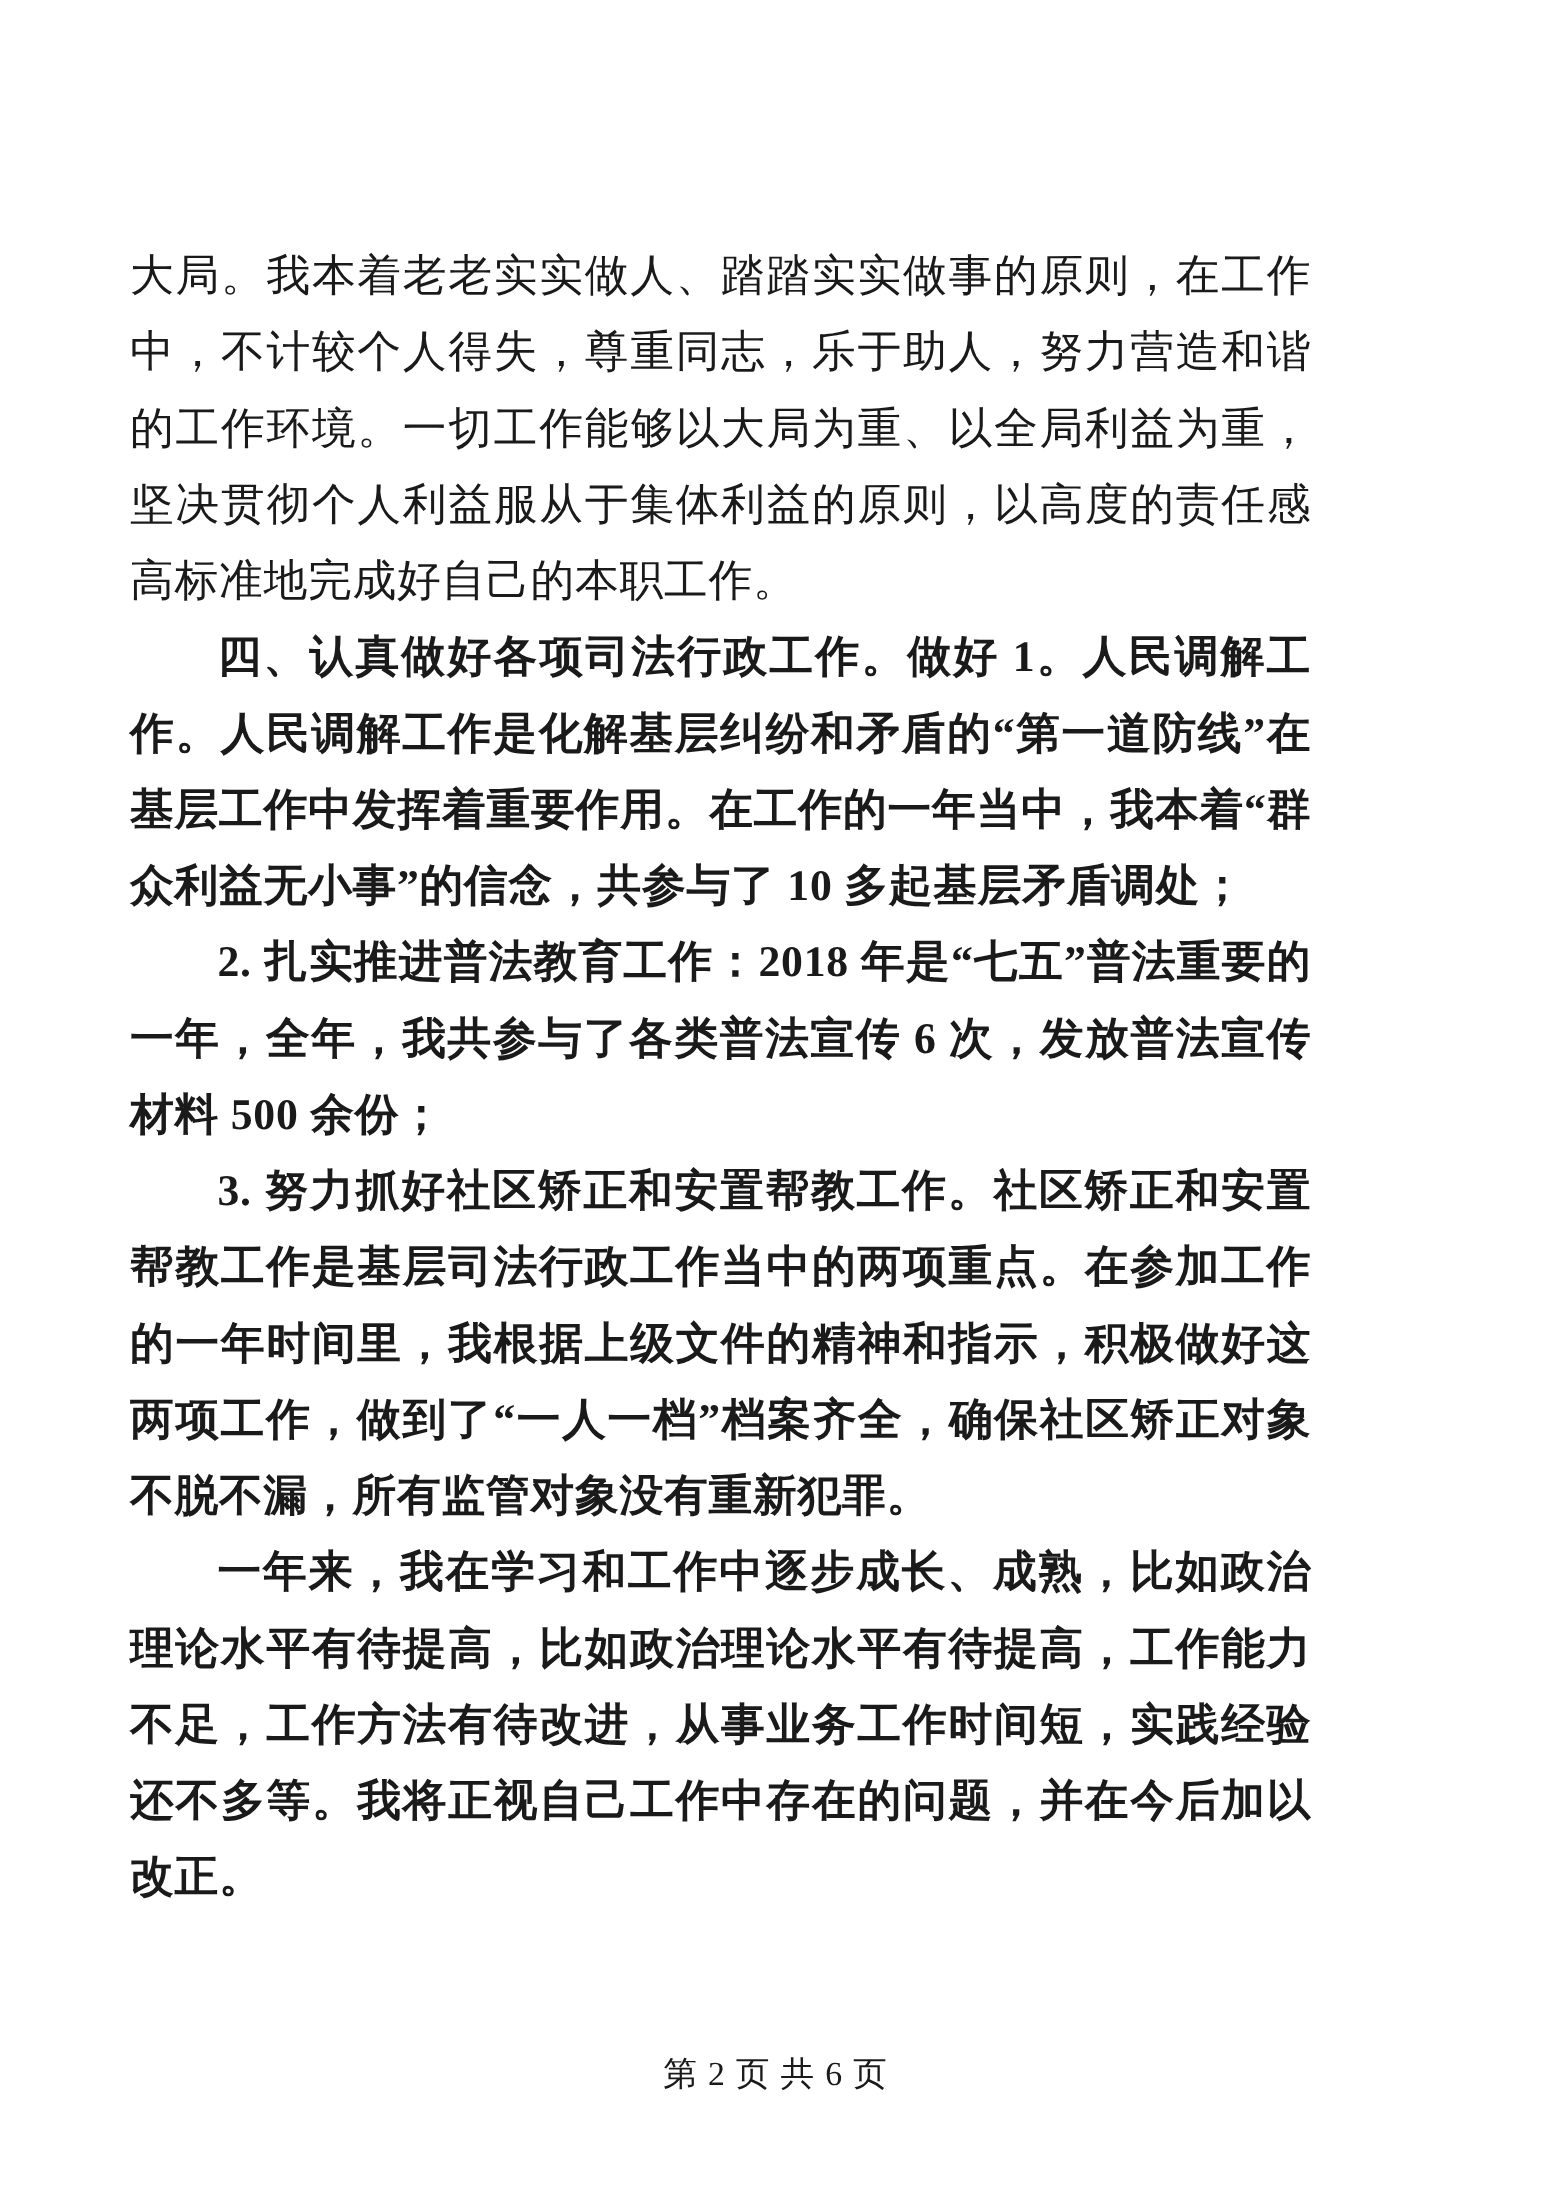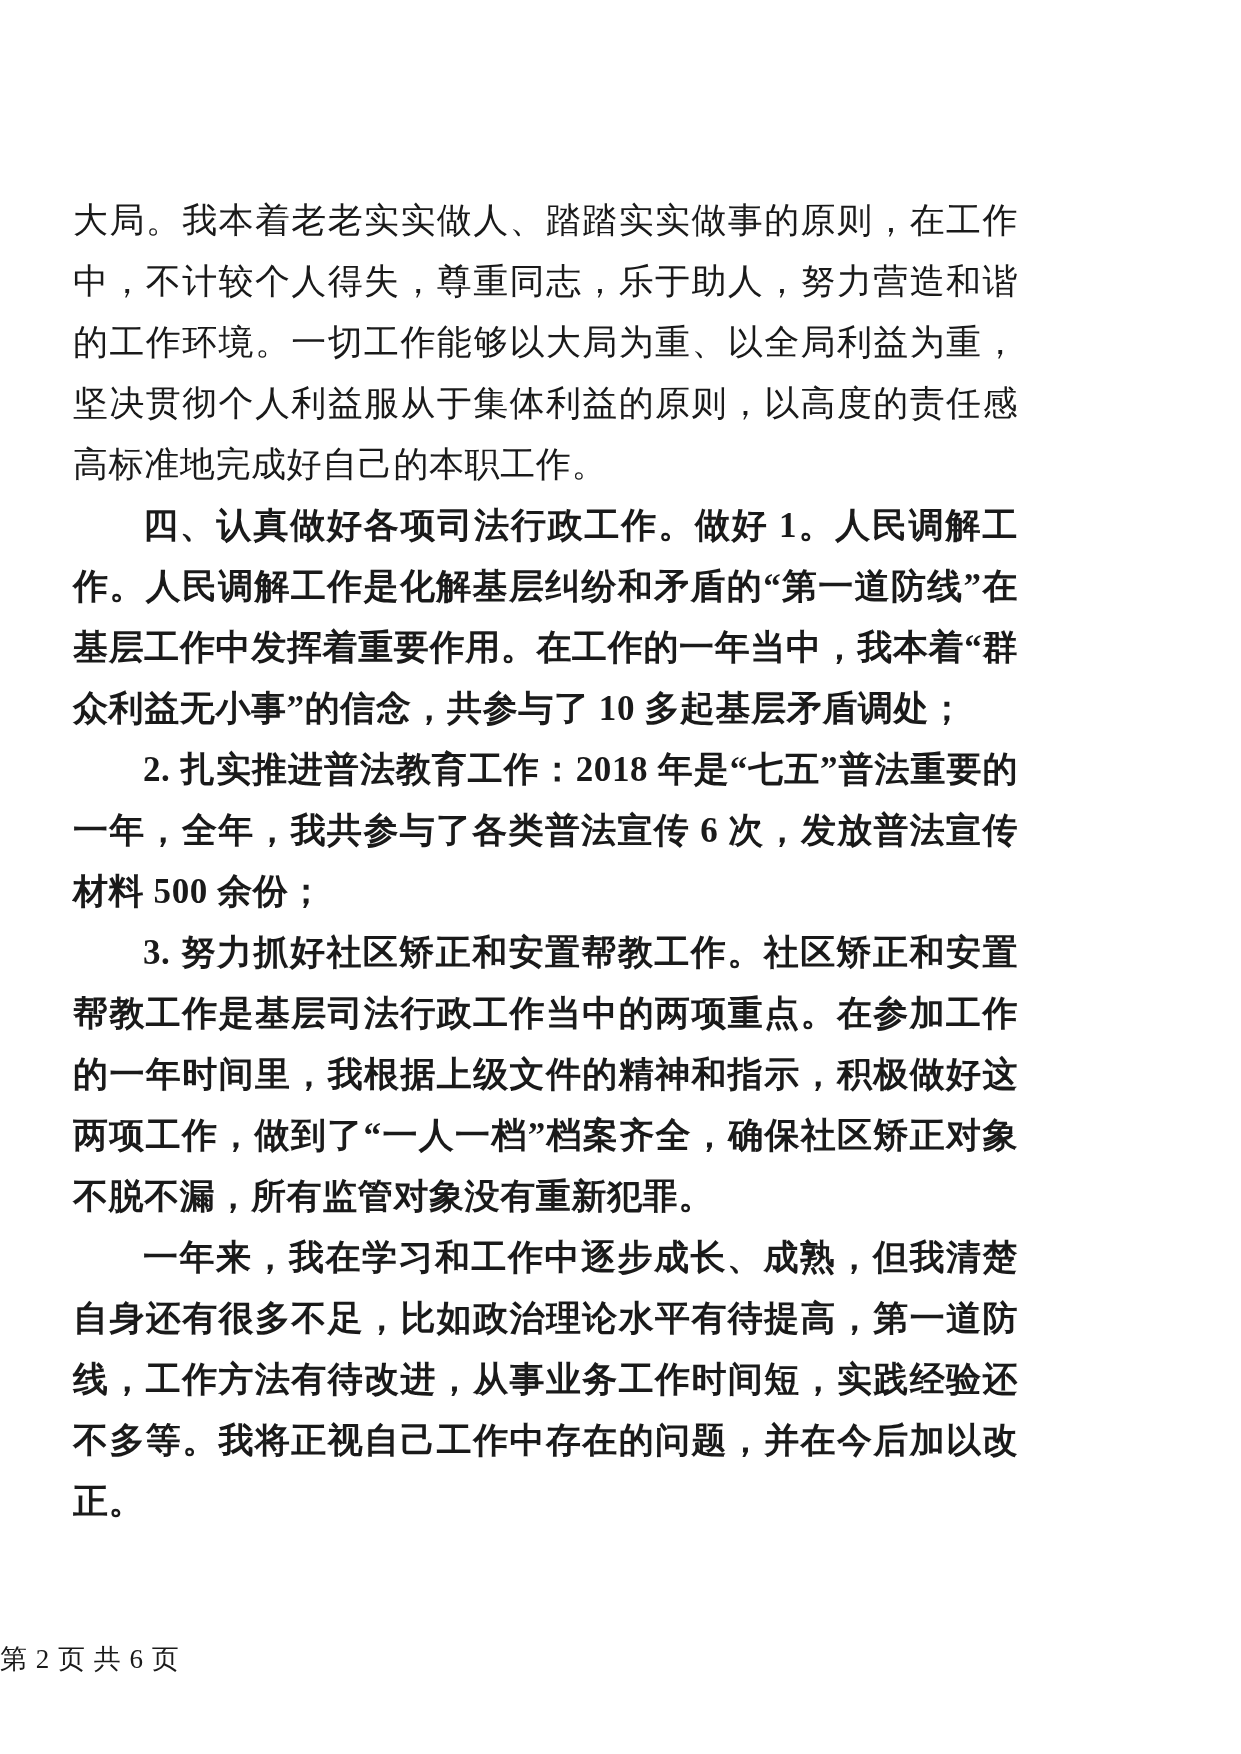--- a/index.html
+++ b/index.html
@@ -15,21 +15,21 @@
     position: relative;
     overflow: hidden;
   }
   .page {
     position: absolute;
     left: 0;
     top: 0;
     width: 1241px;
     height: 1754px;
     box-sizing: border-box;
-    padding: 190px 148px 0 73px;
+    padding: 190px 148px 0 104px;
   }
   .doc-body {
     width: 945px;
   }
   p {
     margin: 0 0 0 0;
     font-size: 35px;
     line-height: 61px;
     text-align: justify;
     text-justify: inter-ideograph;
@@ -39,32 +39,33 @@
   }
   p.indent {
     text-indent: 2em;
     font-weight: bold;
   }
   .footer {
     position: absolute;
     left: 0;
     right: 0;
     bottom: 78px;
+    text-align: center;
     font-size: 27px;
     line-height: 34px;
     color: #1a1a1a;
     font-family: "Liberation Serif", "DejaVu Serif", serif;
     letter-spacing: 1px;
   }
 </style>
 </head>
 <body>
 
 <div class="page">
   <div class="doc-body">
     <p class="body-paragraph">大局。我本着老老实实做人、踏踏实实做事的原则，在工作中，不计较个人得失，尊重同志，乐于助人，努力营造和谐的工作环境。一切工作能够以大局为重、以全局利益为重，坚决贯彻个人利益服从于集体利益的原则，以高度的责任感高标准地完成好自己的本职工作。</p>
     <p class="body-paragraph indent">四、认真做好各项司法行政工作。做好 1。人民调解工作。人民调解工作是化解基层纠纷和矛盾的“第一道防线”在基层工作中发挥着重要作用。在工作的一年当中，我本着“群众利益无小事”的信念，共参与了 10 多起基层矛盾调处；</p>
     <p class="body-paragraph indent">2. 扎实推进普法教育工作：2018 年是“七五”普法重要的一年，全年，我共参与了各类普法宣传 6 次，发放普法宣传材料 500 余份；</p>
     <p class="body-paragraph indent">3. 努力抓好社区矫正和安置帮教工作。社区矫正和安置帮教工作是基层司法行政工作当中的两项重点。在参加工作的一年时间里，我根据上级文件的精神和指示，积极做好这两项工作，做到了“一人一档”档案齐全，确保社区矫正对象不脱不漏，所有监管对象没有重新犯罪。</p>
-    <p class="body-paragraph indent">一年来，我在学习和工作中逐步成长、成熟，但我清楚自身还有很多不足，比如政治理论水平有待提高，第一道防线，工作方法有待改进，从事业务工作时间短，实践经验还不多等。我将正视自己工作中存在的问题，并在今后加以改正。</p>
+    <p class="body-paragraph indent">一年来，我在学习和工作中逐步成长、成熟，比如政治理论水平有待提高，比如政治理论水平有待提高，工作能力不足，工作方法有待改进，从事业务工作时间短，实践经验还不多等。我将正视自己工作中存在的问题，并在今后加以改正。</p>
   </div>
   <div class="footer">第 2 页 共 6 页</div>
 </div>
 
 </body></html>

